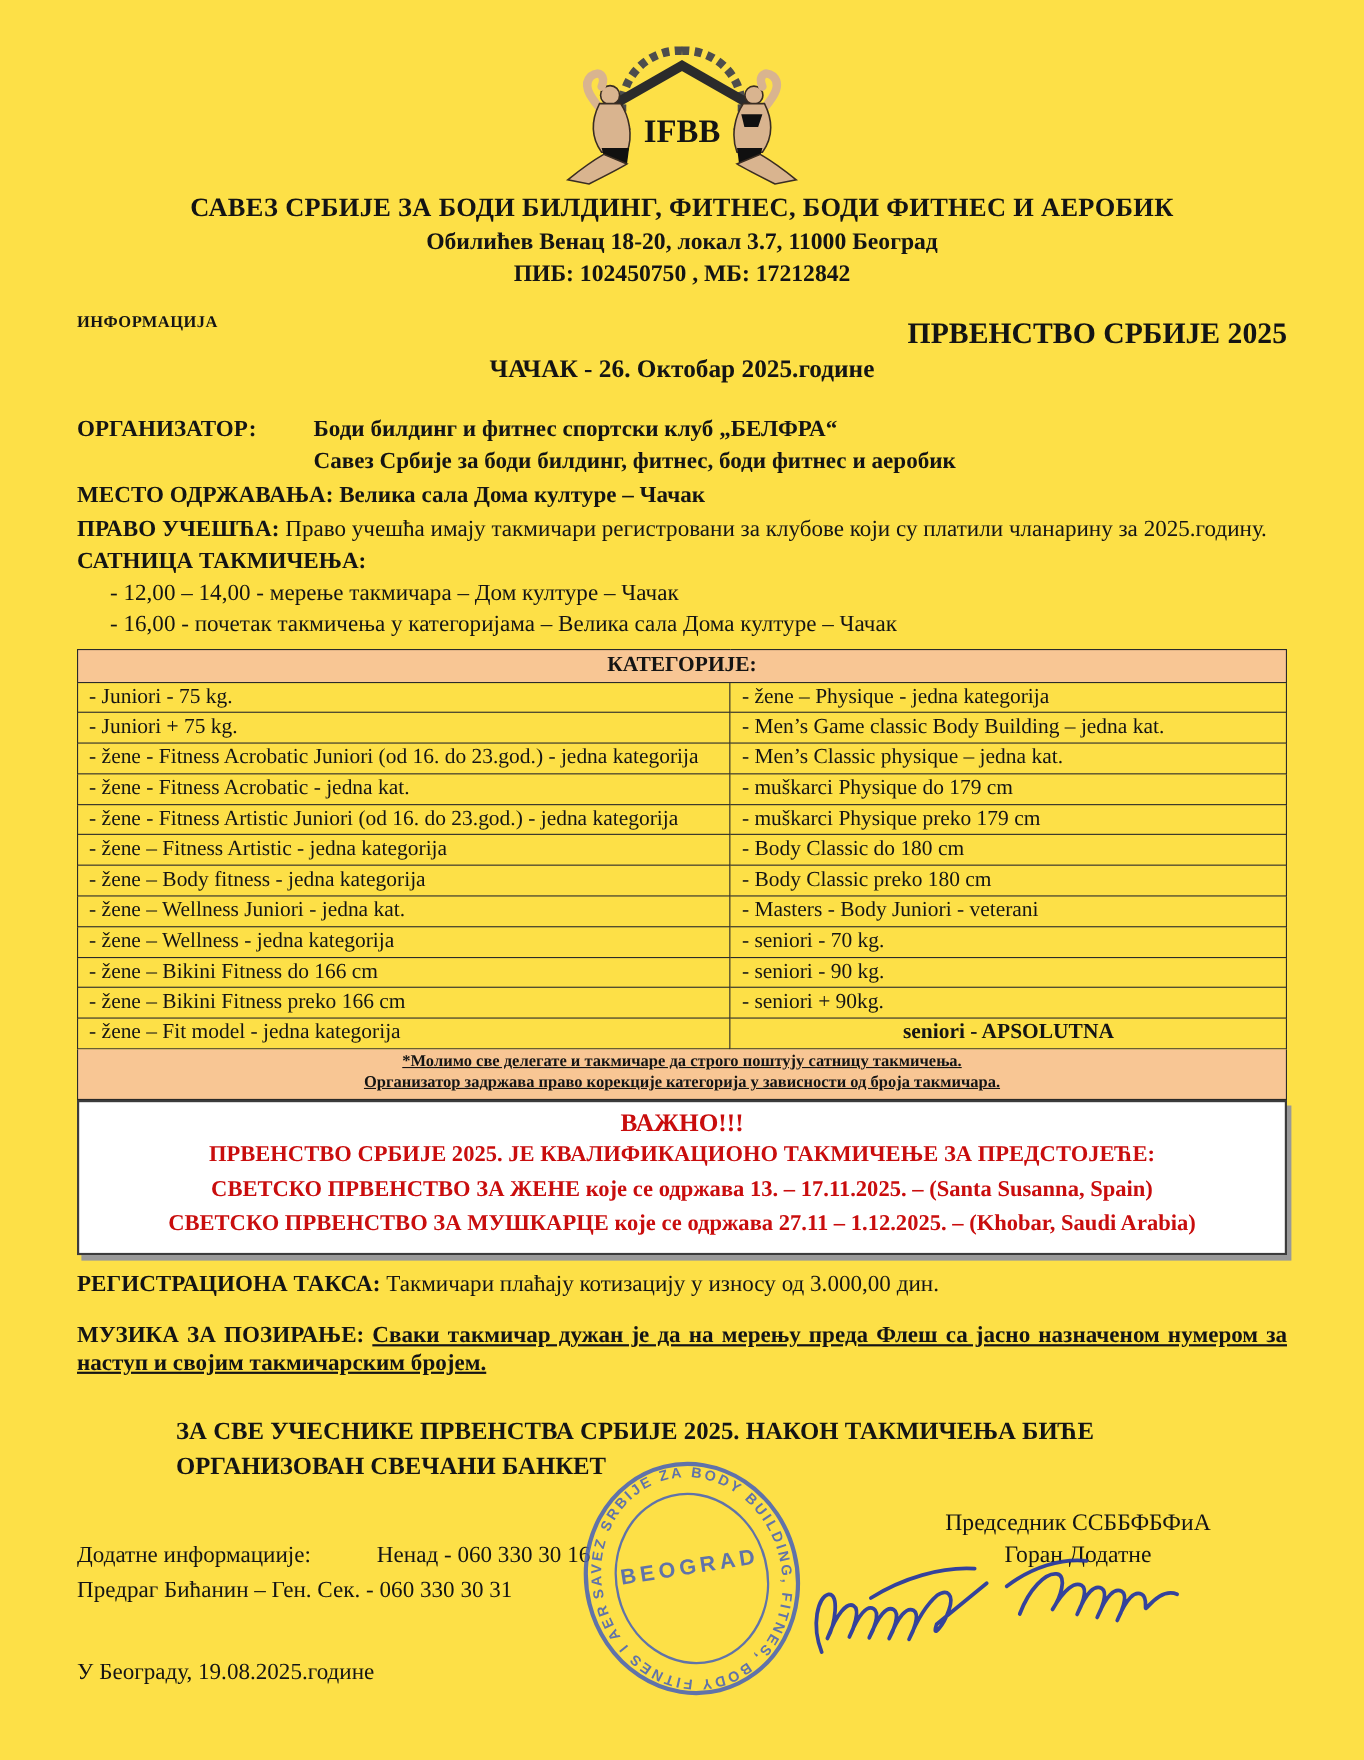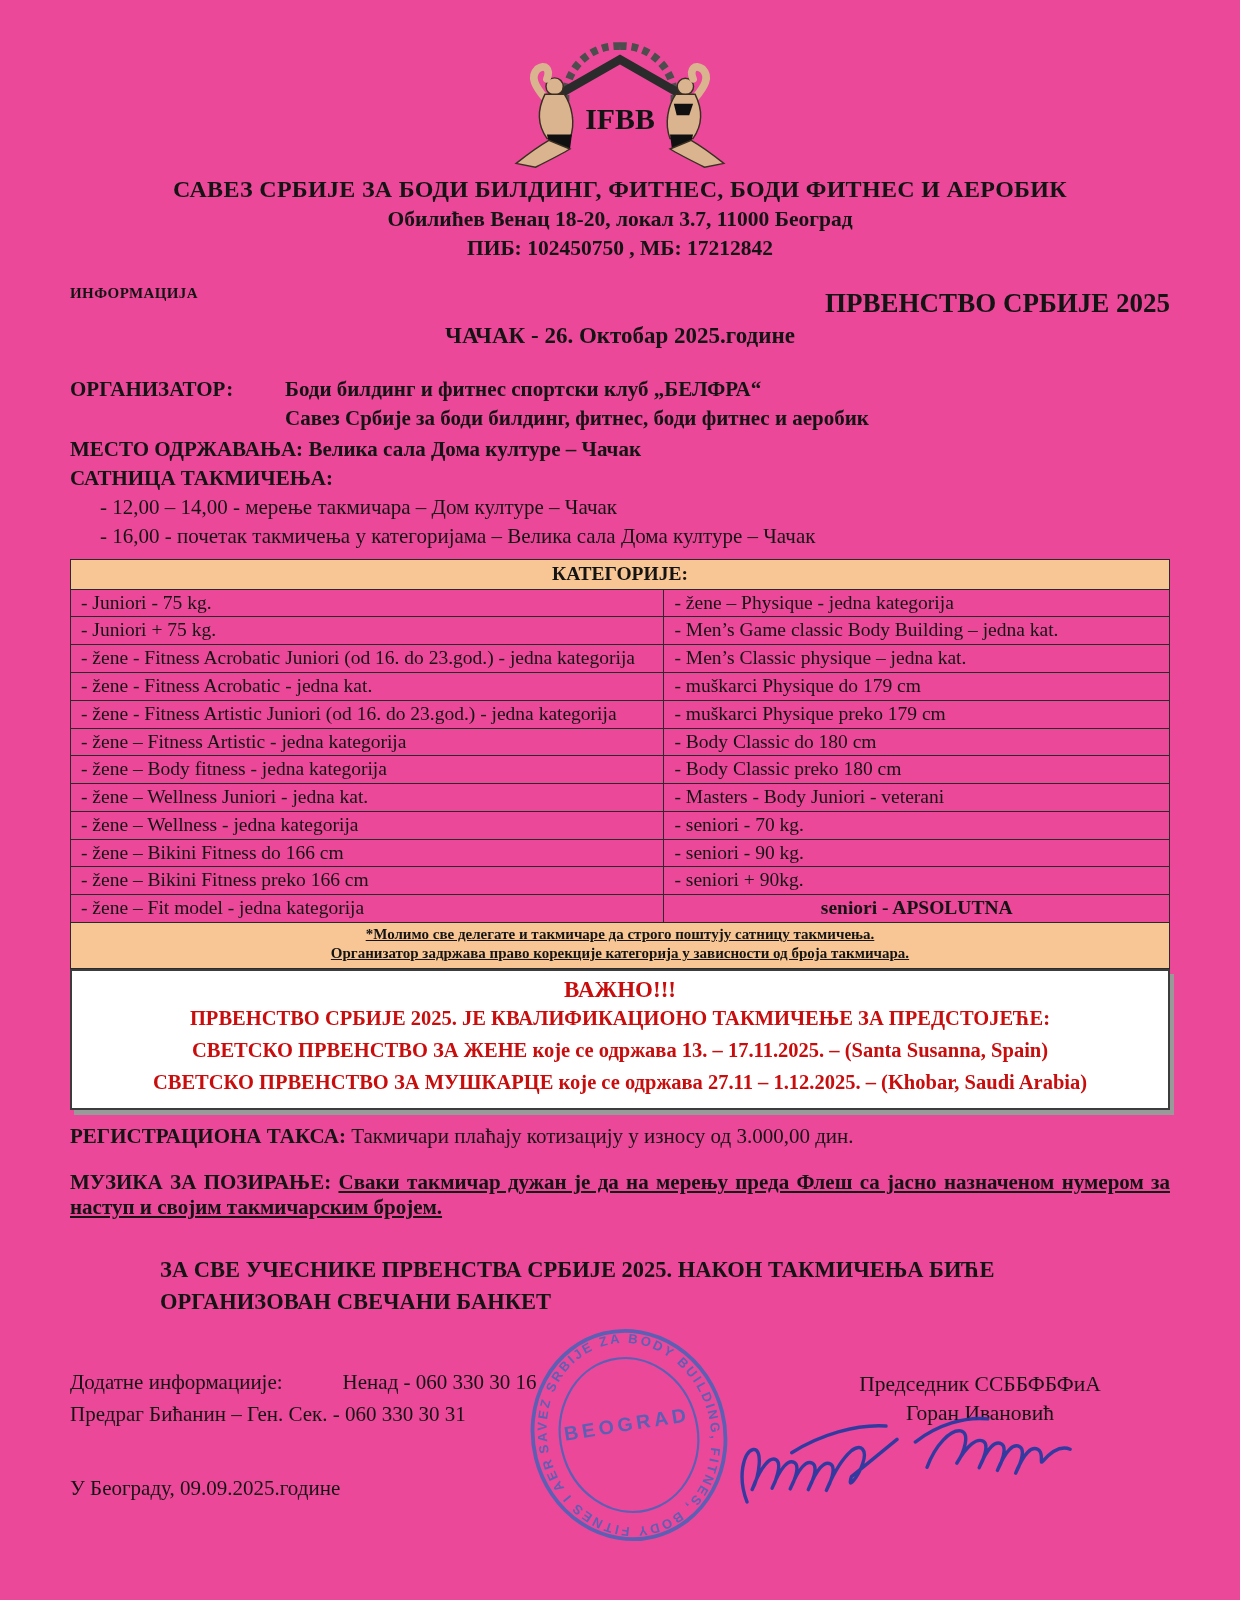--- a/index.html
+++ b/index.html
@@ -1,17 +1,17 @@
 <!DOCTYPE html>
 <html><head>
 <meta charset="utf-8">
 <style>
   html,body{margin:0;padding:0;background:#e8e8e8;}
   .page{
-    width:1240px;height:1600px;background:#ec4899;position:relative;
+    width:1240px;height:1600px;background:#fde047;position:relative;
     font-family:"Liberation Serif","DejaVu Serif",serif;color:#141414;
     box-sizing:border-box;padding:26px 70px 0 70px;overflow:hidden;
   }
   .logo-wrap{text-align:center;height:148px;margin-bottom:2px;}
   .org-name{font-size:24px;font-weight:bold;text-align:center;letter-spacing:.3px;}
   .org-addr{font-size:21.5px;font-weight:bold;text-align:center;margin-top:4px;}
   .org-ids{font-size:21.5px;font-weight:bold;text-align:center;margin-top:4px;}
   .info-label{font-size:15px;font-weight:bold;margin-top:24px;letter-spacing:.4px;}
   .doc-title{font-size:27px;font-weight:bold;text-align:right;margin-top:-14px;}
   .doc-subtitle{font-size:23px;font-weight:bold;text-align:center;margin-top:4px;}
@@ -100,20 +100,22 @@
       <span class="lbl org-label">ОРГАНИЗАТОР:</span>
       <span class="org-lines">
         <div>Боди билдинг и фитнес спортски клуб „БЕЛФРА“</div>
         <div>Савез Србије за боди билдинг, фитнес, боди фитнес и аеробик</div>
       </span>
     </div>
 
     <p class="inline-p"><span class="lbl">МЕСТО ОДРЖАВАЊА:</span>
       <span class="lbl">Велика сала Дома културе – Чачак</span></p>
 
+    <p class="just"><span class="lbl">ПРАВО УЧЕШЋА:</span>
+      <span>Право учешћа имају такмичари регистровани за клубове који су платили чланарину за 2025.годину.</span></p>
 
     <div class="lbl">САТНИЦА ТАКМИЧЕЊА:</div>
     <div class="sched-item">- 12,00 – 14,00 - мерење такмичара – Дом културе – Чачак</div>
     <div class="sched-item">- 16,00 - почетак такмичења у категоријама – Велика сала Дома културе – Чачак</div>
   </div>
 
   <table class="cat-table">
     <tbody>
       <tr>
         <td class="cat-head" colspan="2">КАТЕГОРИЈЕ:</td>
@@ -187,41 +189,41 @@
   <p class="music-p just"><span class="lbl">МУЗИКА ЗА ПОЗИРАЊЕ:</span>
     <span class="u-bold">Сваки такмичар дужан је да на мерењу преда Флеш са јасно назначеном нумером за наступ и својим такмичарским бројем.</span></p>
 
   <div class="banquet">ЗА СВЕ УЧЕСНИКЕ ПРВЕНСТВА СРБИЈЕ 2025. НАКОН ТАКМИЧЕЊА БИЋЕ ОРГАНИЗОВАН СВЕЧАНИ БАНКЕТ</div>
 
   <div class="contacts">
     <div><span>Додатне информацииjе:</span><span class="contact-gap"></span><span>Ненад - 060 330 30 16</span></div>
     <div>Предраг Бићанин – Ген. Сек. - 060 330 30 31</div>
   </div>
 
-  <div class="date-place">У Београду, 09.09.2025.године</div>
+  <div class="date-place">У Београду, 19.08.2025.године</div>
 
   <div class="stamp">
     <svg width="218" height="234" viewBox="0 0 200 214">
       <g transform="rotate(-14 100 107)" opacity="0.88">
         <ellipse cx="100" cy="107" rx="88" ry="96" fill="none" stroke="#4a63b8" stroke-width="3.5"></ellipse>
         <ellipse cx="100" cy="107" rx="63" ry="71" fill="none" stroke="#4a63b8" stroke-width="2"></ellipse>
         <defs>
           <path id="ringPath" d="M 25,107 a 75,85 0 1 1 150,0 a 75,85 0 1 1 -150,0"></path>
         </defs>
         <text font-size="12" font-weight="bold" fill="#4a63b8" letter-spacing="2.2" font-family="Liberation Sans, sans-serif">
           <textPath href="#ringPath" startOffset="2">SAVEZ SRBIJE ZA BODY BUILDING, FITNES, BODY FITNES I AEROBIK  •</textPath>
         </text>
         <text x="100" y="103" text-anchor="middle" font-size="18" font-weight="bold" fill="#4a63b8" letter-spacing="3.5" font-family="Liberation Sans, sans-serif" transform="rotate(5 100 103)">BEOGRAD</text>
       </g>
     </svg>
   </div>
 
   <div class="sig-block">
     <div class="sig-role">Председник ССББФБФиА</div>
-    <div class="sig-name">Горан Ивановић</div>
+    <div class="sig-name">Горан Додатне</div>
   </div>
 
   <svg class="signature-svg" width="430" height="120" viewBox="0 0 430 120">
     <g fill="none" stroke="#2a3aa0" stroke-width="3.4" stroke-linecap="round" stroke-linejoin="round" opacity="0.95" transform="rotate(-4 215 60)">
       <path d="M14,96 C6,70 14,46 24,44 C34,44 28,72 20,84 C30,62 40,52 46,56 C52,60 44,78 40,84 C50,64 58,56 64,60 C70,64 62,80 58,86 C68,66 76,58 82,62 C88,66 80,82 76,88 C86,68 94,60 100,64 C106,68 98,84 94,90 C104,70 114,58 122,52 C132,46 138,52 132,66 C126,80 114,92 120,78 L168,44"></path>
       <path d="M62,50 C92,34 128,26 158,30"></path>
       <path d="M196,74 C206,52 222,38 232,40 C242,42 234,62 226,72 C238,54 248,48 254,52 C260,56 252,72 248,78 C258,58 266,52 272,56 C278,60 270,76 266,82 C276,62 284,56 290,60 C296,64 288,80 284,86 C294,66 302,60 308,64 C314,68 308,80 312,76 C322,66 332,62 340,66"></path>
       <path d="M186,48 C210,32 238,26 260,30"></path>
     </g>
   </svg>

